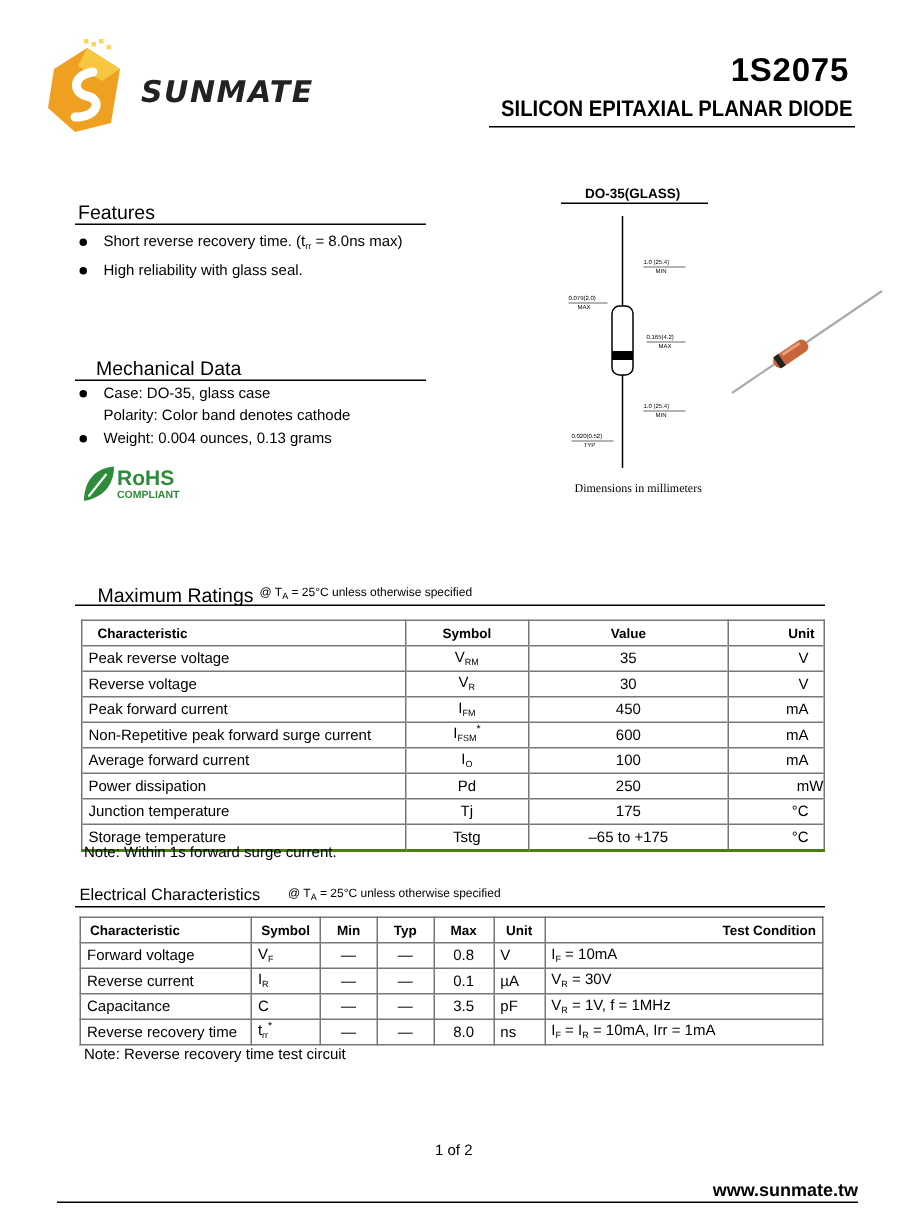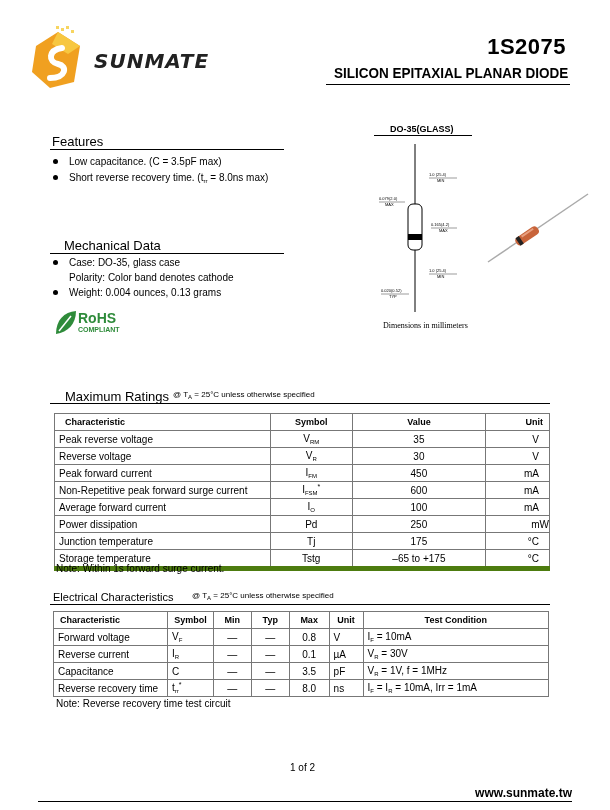--- a/index.html
+++ b/index.html
@@ -22,21 +22,21 @@
   #pkg-title{left:390px;top:124px;font-size:9px;font-weight:bold;}
   #pkg-rule{left:374px;top:135px;width:98px;height:1px;background:#000;}
   #dim-caption{left:383px;top:321px;font-size:8px;font-family:"Liberation Serif",serif;}
   
   table{border-collapse:collapse;font-size:10px;}
   td,th{padding:0 4px;height:16px;white-space:nowrap;}
   #mr-table{position:absolute;left:54px;top:413px;width:496px;}
   #mr-table th{font-size:9px;font-weight:bold;text-align:center;height:16px;}
   #mr-table td{border-top:1px solid #777;}
   #mr-table tr:first-child th{border-top:1px solid #777;}
-  #mr-table tr:last-child td{border-bottom:5px solid #4d7c0f;}
+  #mr-table tr:last-child td{border-bottom:2px solid #4d7c0f;}
   #mr-table td,#mr-table th{border-left:1px solid #777;border-right:1px solid #777;}
   #mr-table td.c{text-align:center;}
   #ec-table{position:absolute;left:53px;top:611px;width:496px;}
   #ec-table td,#ec-table th{border:1px solid #777;}
   #ec-table th{font-size:9px;font-weight:bold;text-align:center;}
   #ec-table td.c{text-align:center;}
   #footer-page{left:290px;top:762px;font-size:10px;}
   #footer-url{right:38px;top:786px;font-size:12px;font-weight:bold;}
   #footer-rule{left:38px;top:801px;width:534px;height:1px;background:#000;}
 </style>
@@ -55,22 +55,22 @@
     <text x="66" y="44" font-family="DejaVu Sans, sans-serif" font-size="20" font-weight="bold" font-style="italic" fill="#222" letter-spacing="1">SUNMATE</text>
   </svg>
 </div>
 <div class="abs" id="part">1S2075</div>
 <div class="abs" id="subtitle">SILICON EPITAXIAL PLANAR DIODE</div>
 <div class="abs" id="hdrline"></div>
 
 <div class="abs sect-title" style="left:52px;top:134px;">Features</div>
 <div class="abs sect-rule" style="left:50px;top:149px;width:234px;"></div>
 <div class="abs bullet-list" style="left:50px;top:154px;width:260px;">
-  <div class="it"><span class="dot"></span><span>Low capacitance. (C = 3.5pF max)</span></div>
   <div class="it"><span class="dot"></span><span>Short reverse recovery time. (t</span><sub>rr</sub><span> = 8.0ns max)</span></div>
+  <div class="it"><span class="dot"></span><span>High reliability with glass seal.</span></div>
 </div>
 
 <div class="abs sect-title" style="left:64px;top:238px;">Mechanical Data</div>
 <div class="abs sect-rule" style="left:50px;top:253px;width:234px;"></div>
 <div class="abs bullet-list" style="left:50px;top:255px;width:260px;line-height:15px;">
   <div class="it"><span class="dot"></span><span>Case:  DO-35, glass case</span></div>
   <div class="it"><span>Polarity: Color band denotes cathode</span></div>
   <div class="it"><span class="dot"></span><span>Weight: 0.004 ounces, 0.13 grams</span></div>
 </div>
 <div class="abs" style="left:54px;top:308px;width:80px;height:28px;">
@@ -204,21 +204,21 @@
       <col style="width:186px">
     </colgroup>
   <tbody>
       <tr>
     <th style="text-align:left;padding-left:6px;">Characteristic</th>
     <th>Symbol</th>
     <th>Min</th>
     <th>Typ</th>
     <th>Max</th>
     <th>Unit</th>
-    <th style="text-align:center;">Test Condition</th>
+    <th style="text-align:right;">Test Condition</th>
   </tr>
   </tbody>
     <tbody id="ec-body">
       <tr>
         <td>Forward voltage</td>
         <td class="" style="text-align: left;"><span>V</span><sub>F</sub></td>
         <td class="c">—</td>
         <td class="c">—</td>
         <td class="c">0.8</td>
         <td>V</td>

